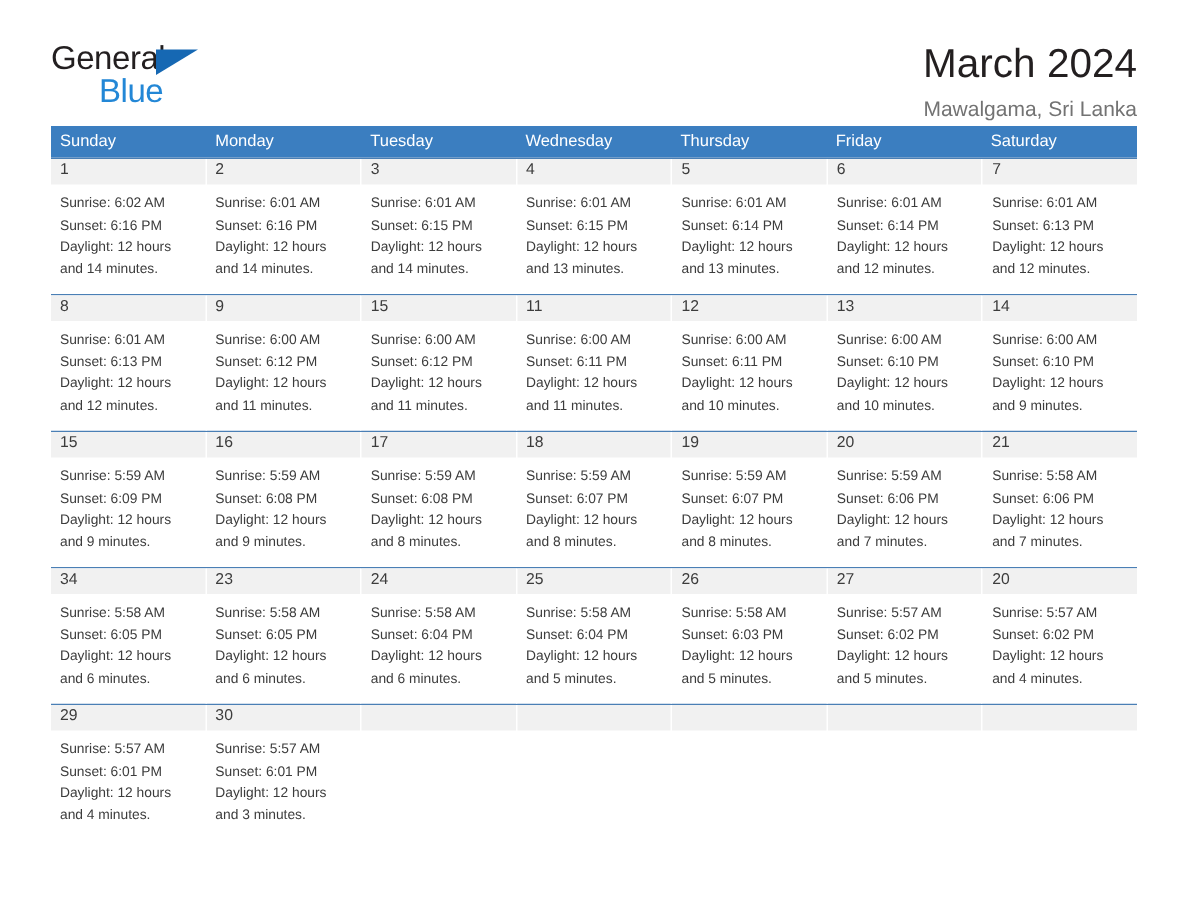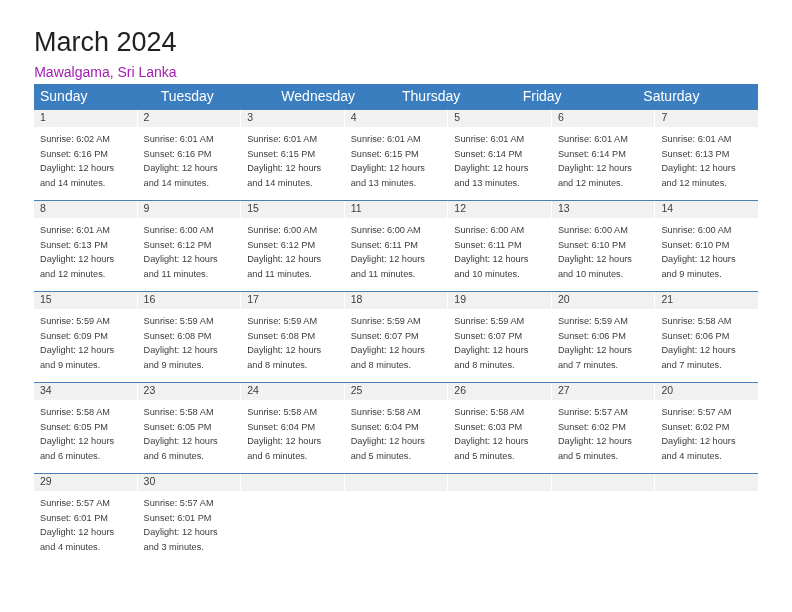--- a/index.html
+++ b/index.html
@@ -70,38 +70,38 @@
   .cal-title {
     font-size: 27px;
     font-weight: normal;
     color: #231f20;
     line-height: 1.05;
     white-space: nowrap;
   }
   .cal-sub {
     margin-top: 8px;
     font-size: 14px;
-    color: #a21caf;
+    color: #737373;
     white-space: nowrap;
   }
 
   
   .calendar {
     margin-top: 14px;
     width: 724px;
   }
   .dow-row {
     display: flex;
     background: #3b7ec0;
   }
   .dow {
     flex: 1 1 0;
     box-sizing: border-box;
     padding: 4px 0 5px 6px;
-    font-size: 14px;
+    font-size: 11px;
     color: #ffffff;
     white-space: nowrap;
   }
   .week {
     display: flex;
     border-top: 1px solid #4a7fb5;
   }
   .week:first-of-type {
     border-top: none;
   }
@@ -134,32 +134,38 @@
   .cell-body div { white-space: nowrap; }
   .last-week .cell { min-height: 88px; }
 </style>
 </head>
 <body>
 
 <div class="page">
 
   <div class="topbar">
 
+    <div class="logo">
+      <span class="logo-general">General</span>
+      <span class="logo-tri"></span>
+      <span class="logo-blue">Blue</span>
+    </div>
 
     <div class="titles">
       <div class="cal-title">March 2024</div>
       <div class="cal-sub">Mawalgama, Sri Lanka</div>
     </div>
 
   </div>
 
   <div class="calendar">
 
     <div class="dow-row">
       <div class="dow">Sunday</div>
+      <div class="dow">Monday</div>
       <div class="dow">Tuesday</div>
       <div class="dow">Wednesday</div>
       <div class="dow">Thursday</div>
       <div class="dow">Friday</div>
       <div class="dow">Saturday</div>
     </div>
 
     <div class="week">
       <div class="cell">
         <div class="daynum-band">1</div>

